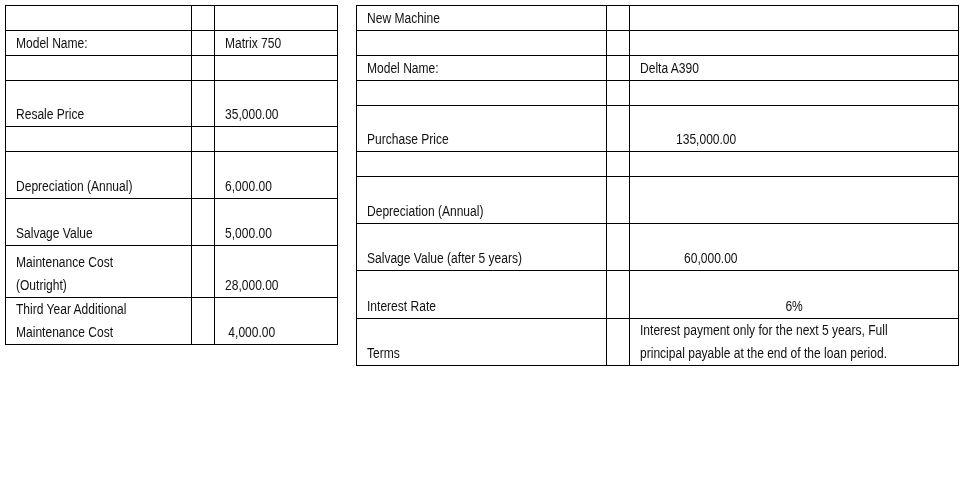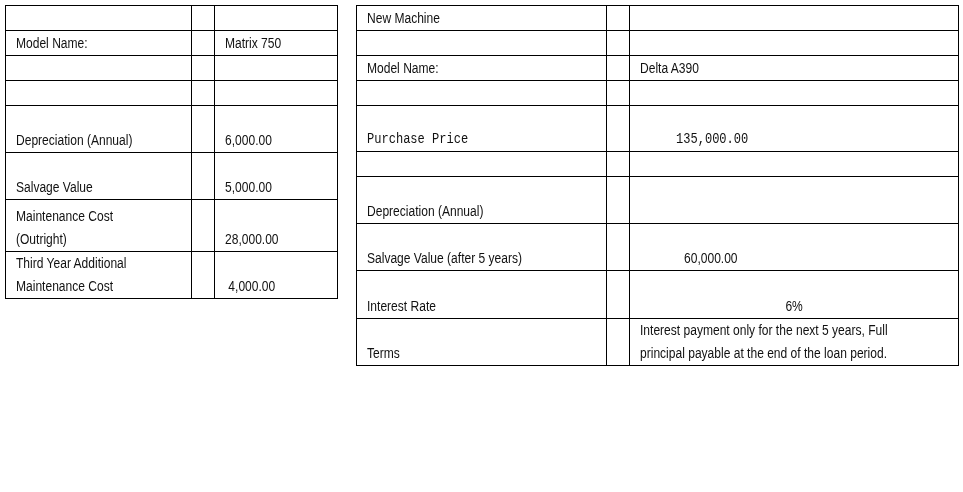--- a/index.html
+++ b/index.html
@@ -33,20 +33,25 @@
       </tr>
       <tr style="height: 25px;">
         <td><span class="txt" style="white-space: pre;">Model Name:</span></td>
         <td class="gap"></td>
         <td><span class="txt" style="white-space: pre;">Matrix 750</span></td>
       </tr>
       <tr style="height: 25px;">
         <td><span class="txt" style="white-space: pre;"></span></td>
         <td class="gap"></td>
         <td><span class="txt" style="white-space: pre;"></span></td>
+      </tr>
+      <tr style="height: 46px;">
+        <td><span class="txt" style="white-space: pre;">Resale Price</span></td>
+        <td class="gap"></td>
+        <td><span class="txt" style="white-space: pre;">35,000.00</span></td>
       </tr>
       <tr style="height: 25px;">
         <td><span class="txt" style="white-space: pre;"></span></td>
         <td class="gap"></td>
         <td><span class="txt" style="white-space: pre;"></span></td>
       </tr>
       <tr style="height: 47px;">
         <td><span class="txt" style="white-space: pre;">Depreciation (Annual)</span></td>
         <td class="gap"></td>
         <td><span class="txt" style="white-space: pre;">6,000.00</span></td>
@@ -91,21 +96,21 @@
       <tr style="height: 25px;">
         <td><span class="txt" style="white-space: pre;">Model Name:</span></td>
         <td class="gap"></td>
         <td><span class="txt" style="white-space: pre;">Delta A390</span></td>
       </tr>
       <tr style="height: 25px;">
         <td><span class="txt" style="white-space: pre;"></span></td>
         <td class="gap"></td>
         <td><span class="txt" style="white-space: pre;"></span></td>
       </tr>
-      <tr style="height: 46px; font-family: Liberation Mono, monospace;">
+      <tr style="height: 46px;">
         <td><span class="txt" style="white-space: pre;">Purchase Price</span></td>
         <td class="gap"></td>
         <td style="padding-left: 46px;"><span class="txt" style="white-space: pre;">135,000.00</span></td>
       </tr>
       <tr style="height: 25px;">
         <td><span class="txt" style="white-space: pre;"></span></td>
         <td class="gap"></td>
         <td><span class="txt" style="white-space: pre;"></span></td>
       </tr>
       <tr style="height: 47px;">

